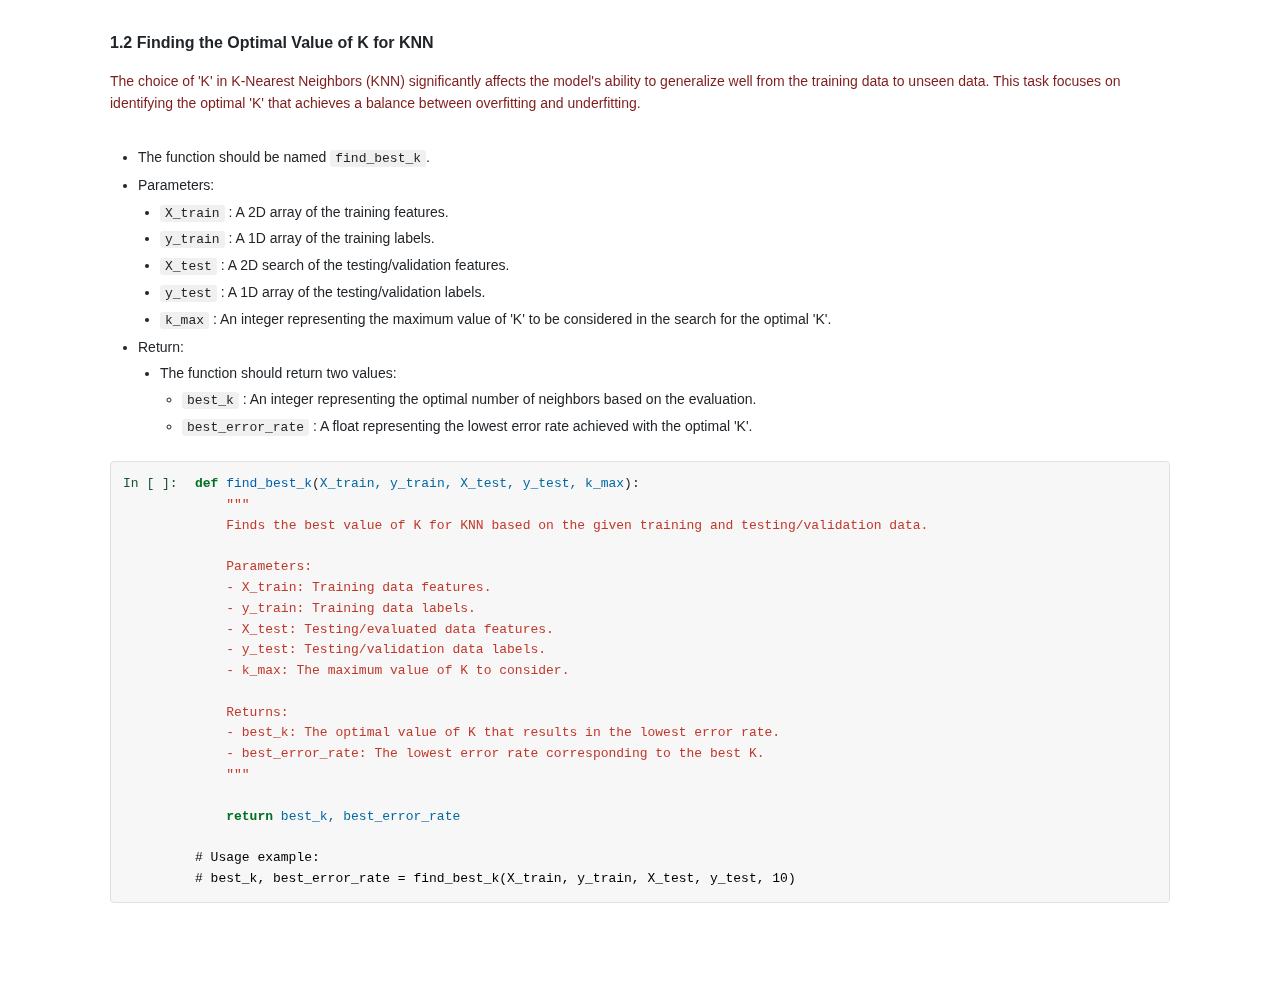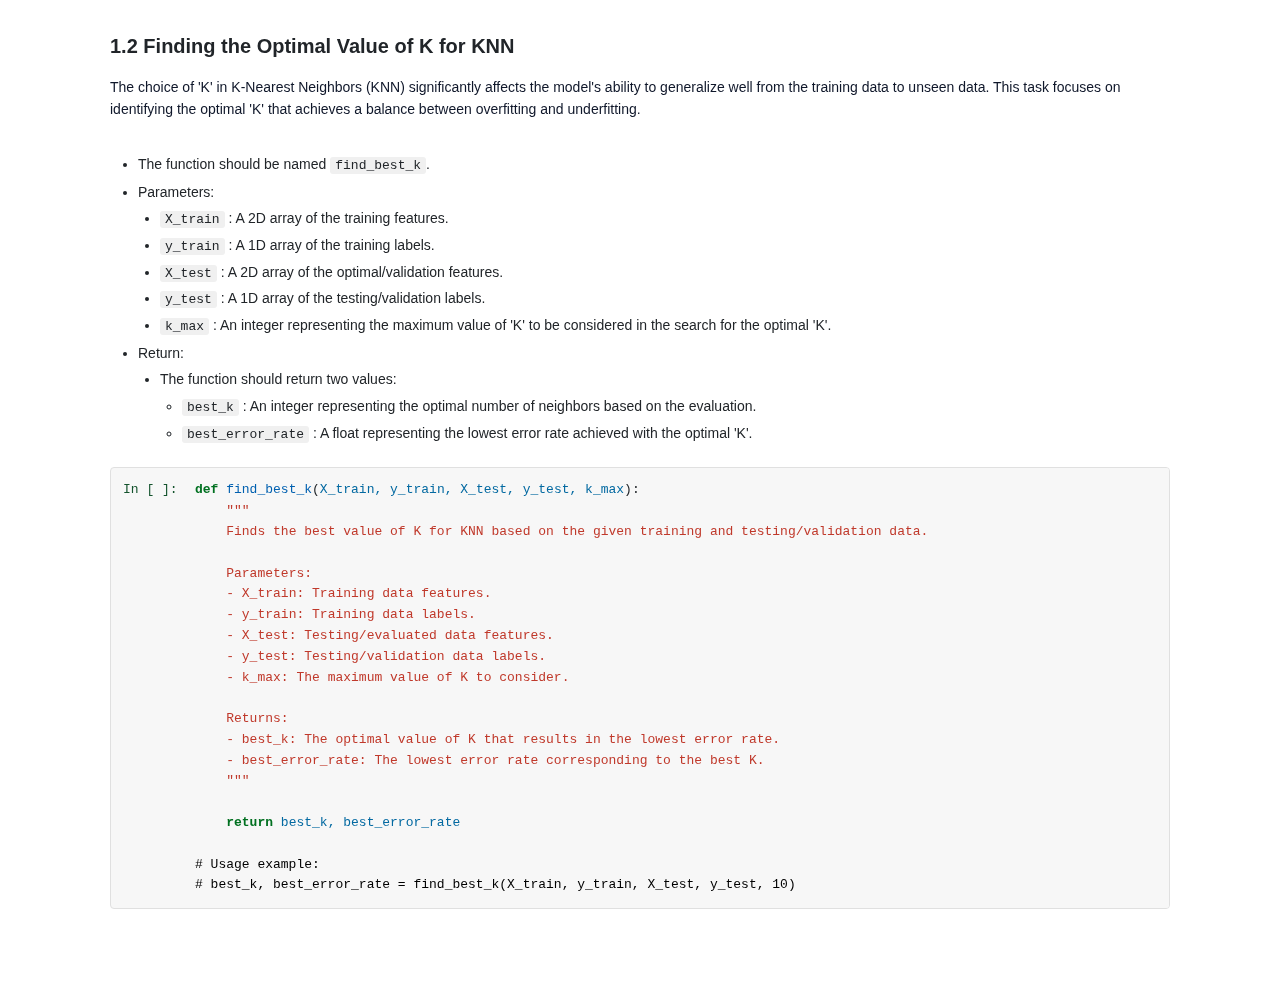--- a/index.html
+++ b/index.html
@@ -16,29 +16,29 @@
       line-height: 1.6;
     }
 
     .page-container {
       max-width: 1180px;
       margin: 0 auto;
       padding: 30px 60px 40px 60px;
     }
 
     h2.section-title {
-      font-size: 20px;
+      font-size: 16px;
       font-weight: 700;
       margin-bottom: 14px;
       color: #212529;
     }
 
     .description-text {
       font-size: 14px;
-      color: #0f172a;
+      color: #7f1d1d;
       margin-bottom: 18px;
       line-height: 1.6;
     }
 
     .subsection-title {
       font-weight: 700;
       font-size: 14px;
       margin-bottom: 10px;
       color: #212529;
     }
@@ -155,21 +155,21 @@
 
       <li>
         <span>The function should be named </span><code class="inline-code">find_best_k</code><span>.</span>
       </li>
 
       <li>
         <span>Parameters:</span>
         <ul class="sub-bullet-list">
           <li><code class="inline-code">X_train</code><span> : A 2D array of the training features.</span></li>
           <li><code class="inline-code">y_train</code><span> : A 1D array of the training labels.</span></li>
-          <li><code class="inline-code">X_test</code><span> : A 2D array of the optimal/validation features.</span></li>
+          <li><code class="inline-code">X_test</code><span> : A 2D search of the testing/validation features.</span></li>
           <li><code class="inline-code">y_test</code><span> : A 1D array of the testing/validation labels.</span></li>
           <li><code class="inline-code">k_max</code><span> : An integer representing the maximum value of 'K' to be considered in the search for the optimal 'K'.</span></li>
         </ul>
       </li>
 
       <li>
         <span>Return:</span>
         <ul class="sub-bullet-list">
           <li>
             <span>The function should return two values:</span>

